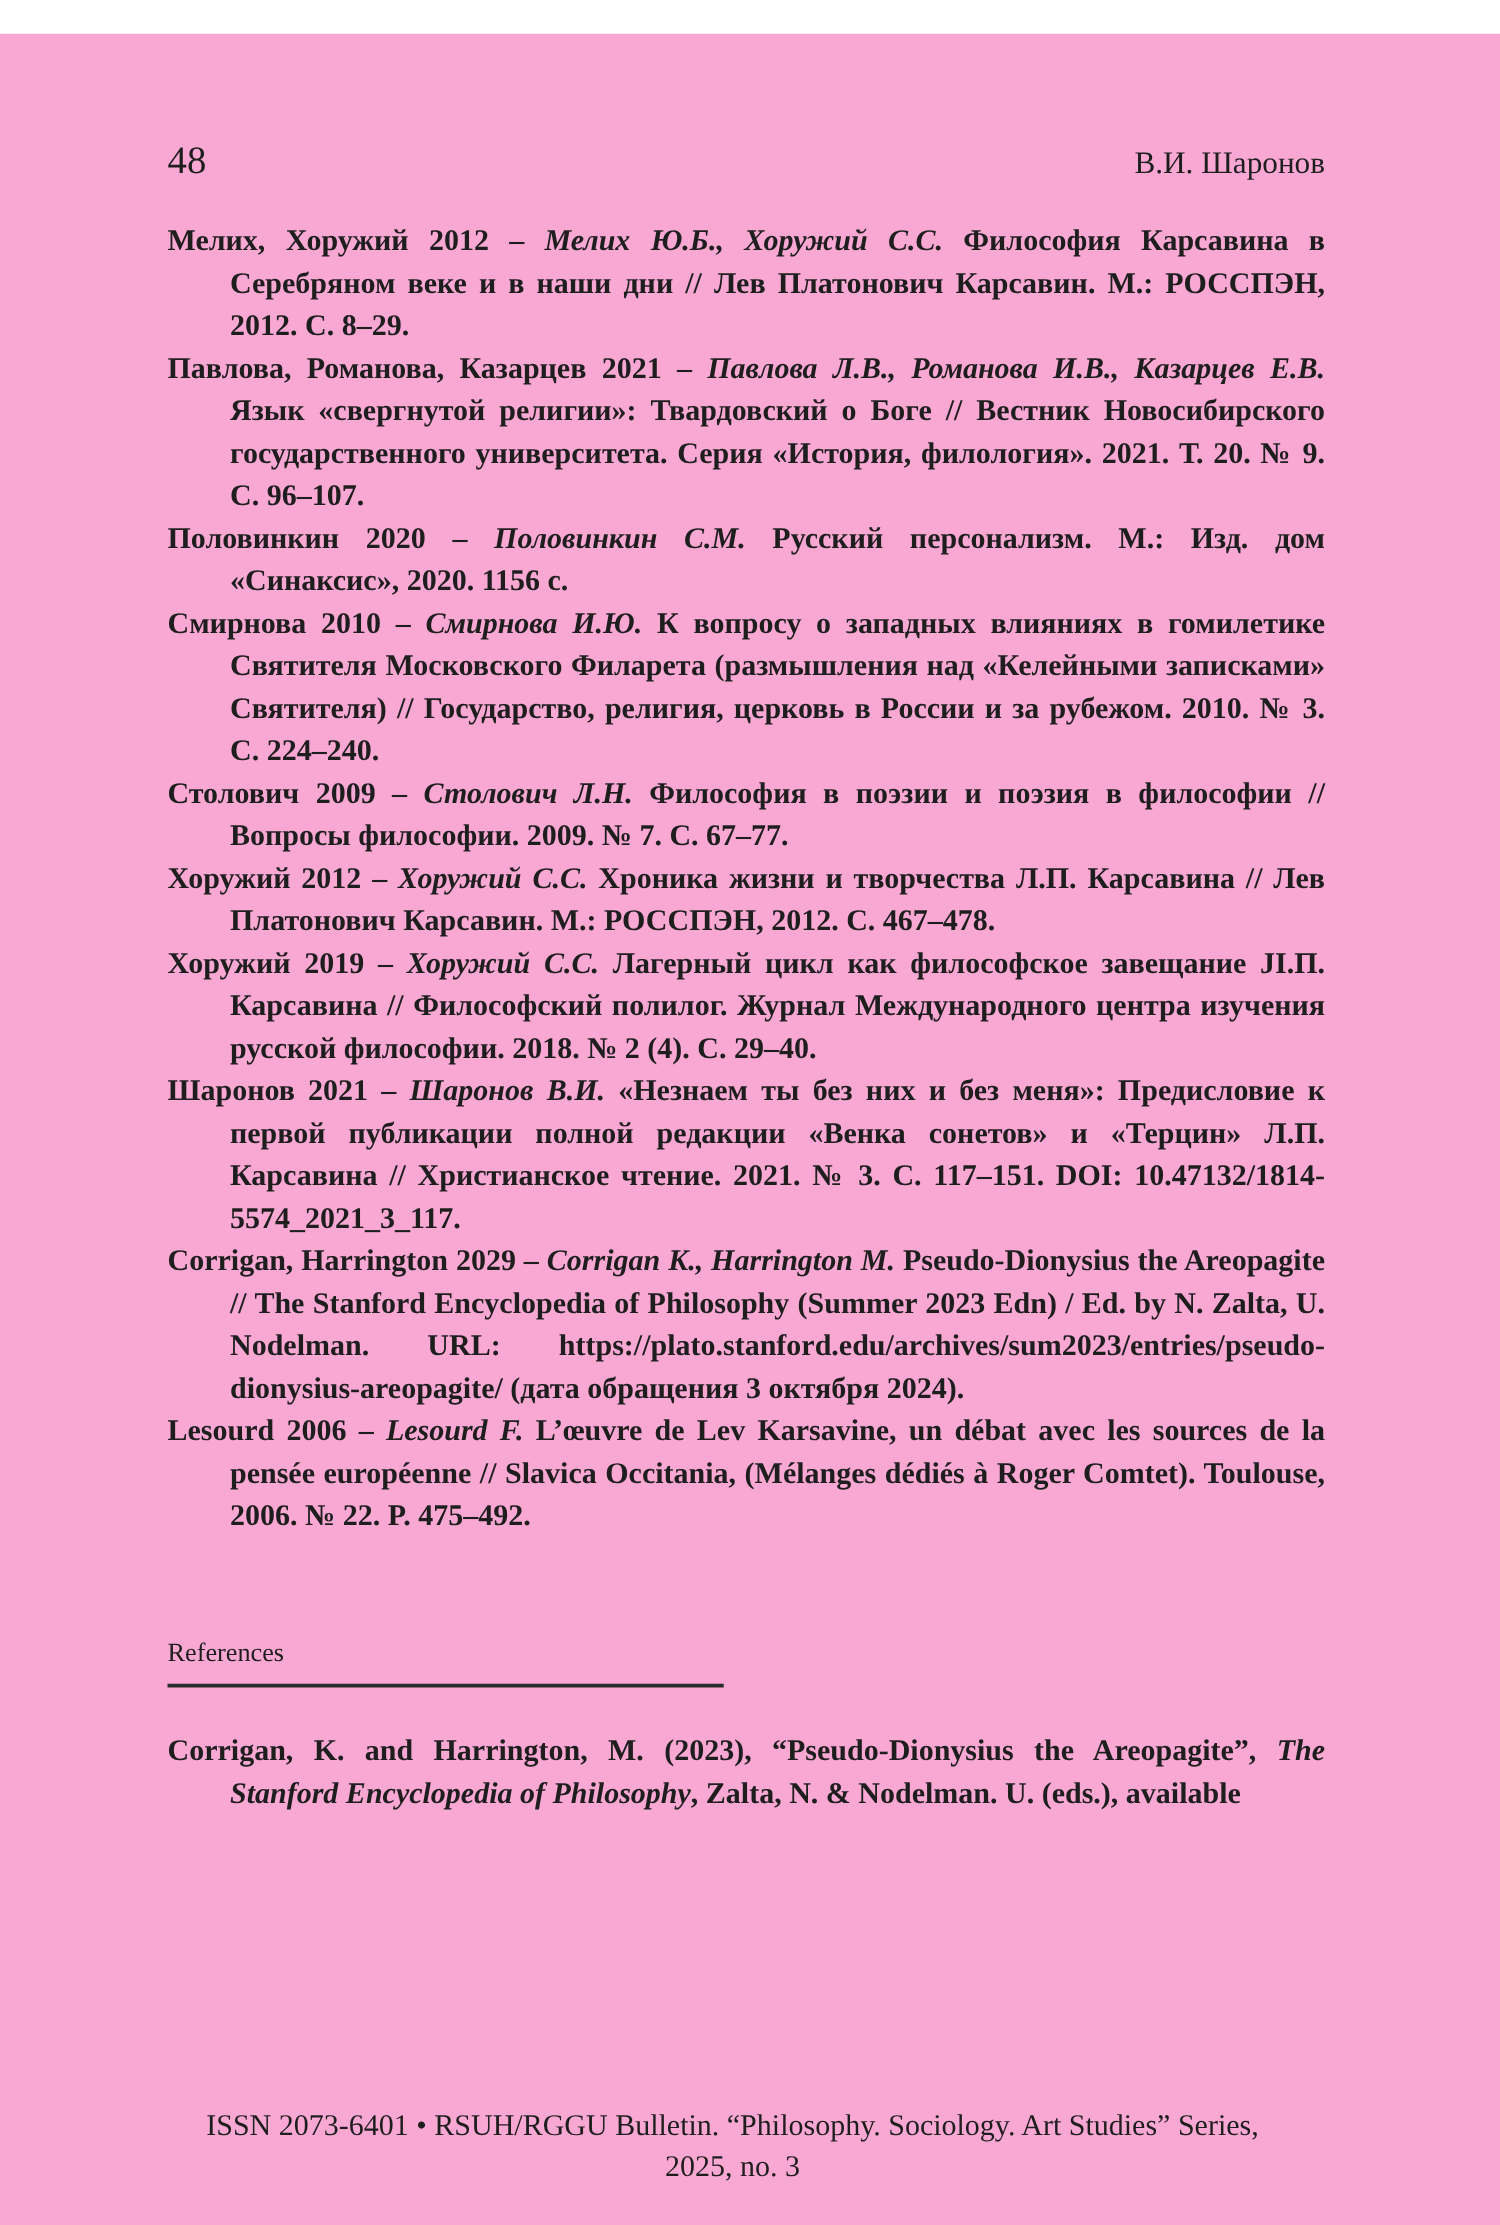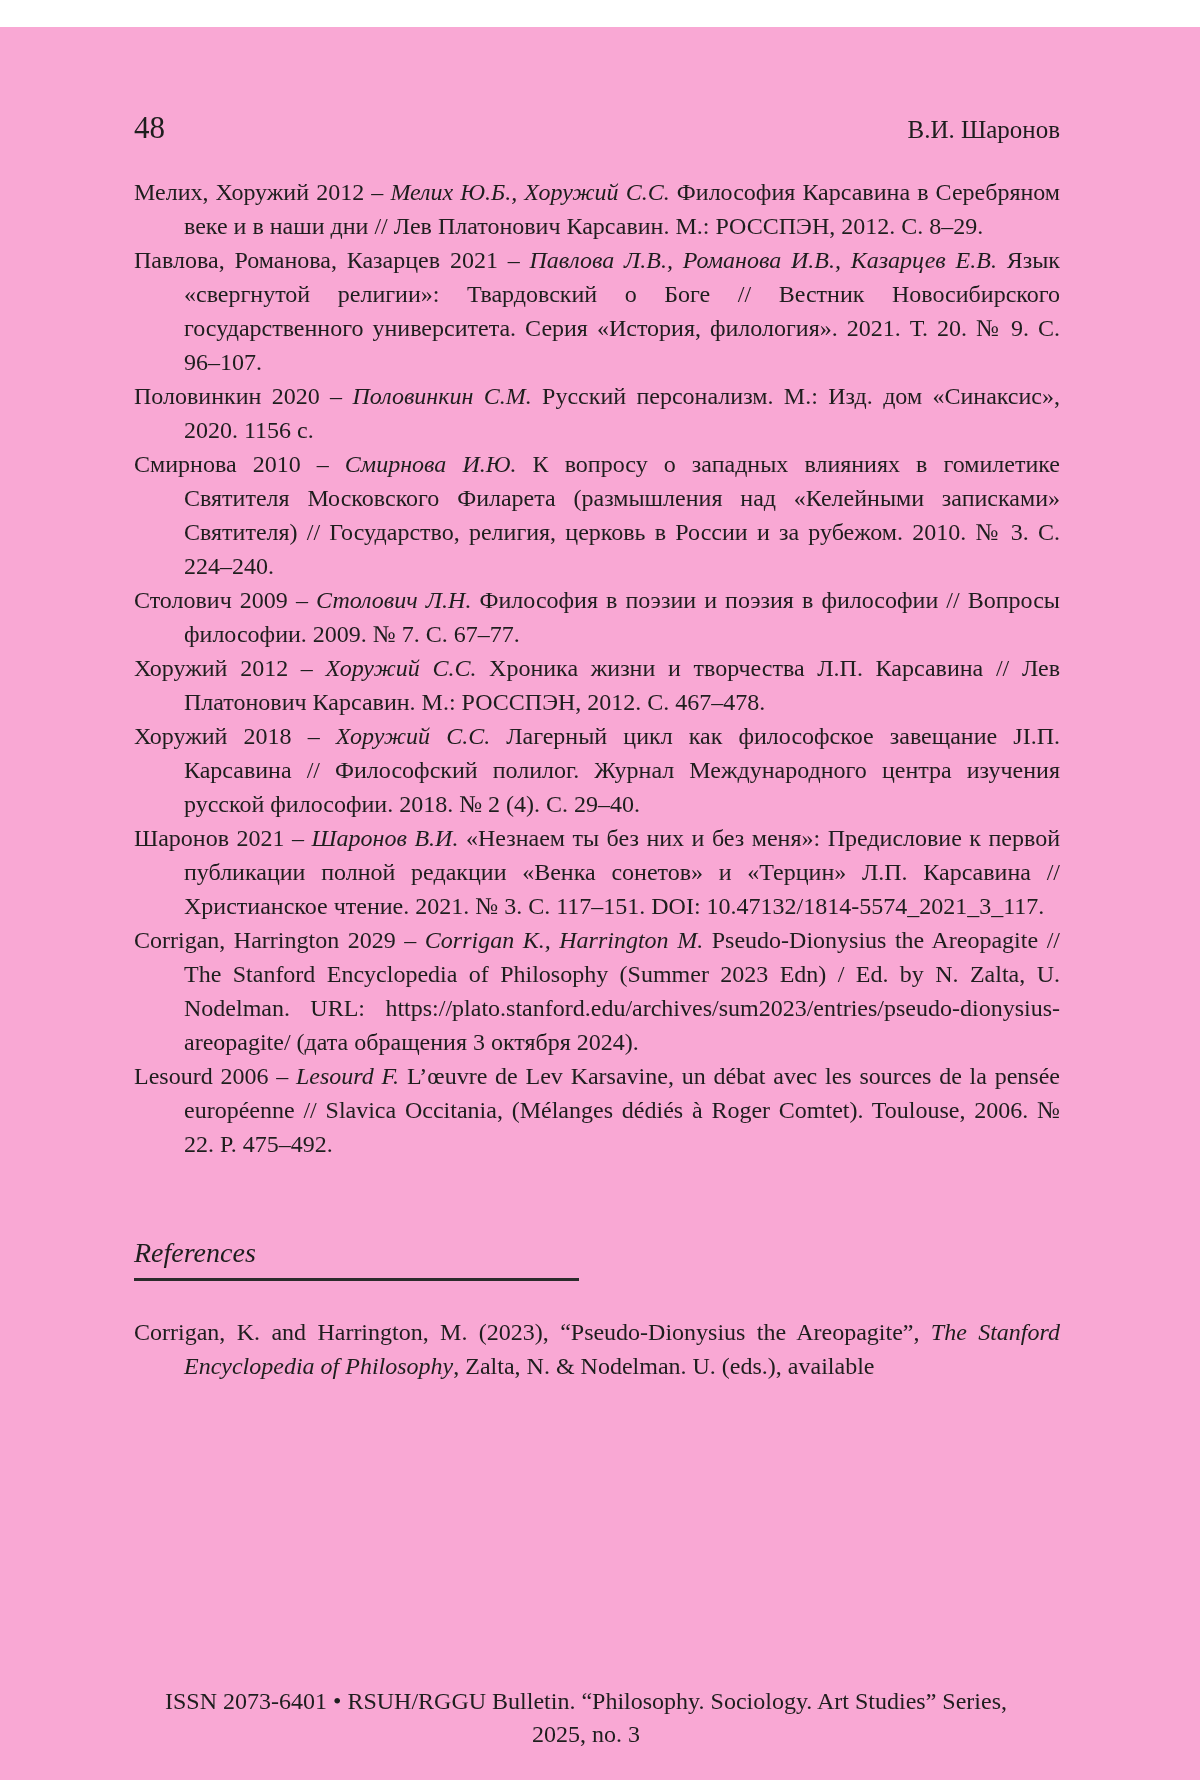--- a/index.html
+++ b/index.html
@@ -29,28 +29,28 @@
 
   .biblio { margin-top: 28px; }
   .refs   { margin-top: 34px; }
   p.entry {
     margin: 0;
     font-size: 24px;
     line-height: 34px;
     text-align: justify;
     padding-left: 50px;
     text-indent: -50px;
+    font-weight: bold;
   }
   p.entry em { font-style: italic; }
 
   .refs-heading {
     margin: 76px 0 0 0;
     font-weight: normal;
-    font-style: italic;
-    font-size: 28px;
+    font-size: 21px;
     line-height: 32px;
   }
   .refs-rule {
     width: 445px;
     height: 0;
     border-bottom: 3px solid #2b2b2b;
     margin-top: 9px;
   }
 
   .page-footer {
@@ -74,21 +74,21 @@
       <span class="runhead">В.И. Шаронов</span>
     </header>
 
     <section class="biblio">
         <p class="entry"><span>Мелих, Хоружий 2012 – </span><em>Мелих Ю.Б., Хоружий С.С.</em><span> Философия Карсавина в Серебряном веке и в наши дни // Лев Платонович Карсавин. М.: РОССПЭН, 2012. С. 8–29.</span></p>
         <p class="entry"><span>Павлова, Романова, Казарцев 2021 – </span><em>Павлова Л.В., Романова И.В., Казарцев Е.В.</em><span> Язык «свергнутой религии»: Твардовский о Боге // Вестник Новосибирского государственного университета. Серия «История, филология». 2021. Т. 20. № 9. С. 96–107.</span></p>
         <p class="entry"><span>Половинкин 2020 – </span><em>Половинкин С.М.</em><span> Русский персонализм. М.: Изд. дом «Синаксис», 2020. 1156 с.</span></p>
         <p class="entry"><span>Смирнова 2010 – </span><em>Смирнова И.Ю.</em><span> К вопросу о западных влияниях в гомилетике Святителя Московского Филарета (размышления над «Келейными записками» Святителя) // Государство, религия, церковь в России и за рубежом. 2010. № 3. С. 224–240.</span></p>
         <p class="entry"><span>Столович 2009 – </span><em>Столович Л.Н.</em><span> Философия в поэзии и поэзия в философии // Вопросы философии. 2009. № 7. С. 67–77.</span></p>
         <p class="entry"><span>Хоружий 2012 – </span><em>Хоружий С.С.</em><span> Хроника жизни и творчества Л.П. Карсавина // Лев Платонович Карсавин. М.: РОССПЭН, 2012. С. 467–478.</span></p>
-        <p class="entry"><span>Хоружий 2018 – </span><em>Хоружий С.С.</em><span> Лагерный цикл как философское завещание JI.П. Карсавина // Философский полилог. Журнал Международного центра изучения русской философии. 2018. № 2 (4). С. 29–40.</span></p>
+        <p class="entry"><span>Хоружий 2019 – </span><em>Хоружий С.С.</em><span> Лагерный цикл как философское завещание JI.П. Карсавина // Философский полилог. Журнал Международного центра изучения русской философии. 2018. № 2 (4). С. 29–40.</span></p>
         <p class="entry"><span>Шаронов 2021 – </span><em>Шаронов В.И.</em><span> «Незнаем ты без них и без меня»: Предисловие к первой публикации полной редакции «Венка сонетов» и «Терцин» Л.П. Карсавина // Христианское чтение. 2021. № 3. С. 117–151. DOI: 10.47132/1814-5574_2021_3_117.</span></p>
         <p class="entry"><span>Corrigan, Harrington 2029 – </span><em>Corrigan K., Harrington M.</em><span> Pseudo-Dionysius the Areopagite // The Stanford Encyclopedia of Philosophy (Summer 2023 Edn) / Ed. by N. Zalta, U. Nodelman. URL: https://plato.stanford.edu/archives/sum2023/entries/pseudo-dionysius-areopagite/ (дата обращения 3 октября 2024).</span></p>
         <p class="entry"><span>Lesourd 2006 – </span><em>Lesourd F.</em><span> L’œuvre de Lev Karsavine, un débat avec les sources de la pensée européenne // Slavica Occitania, (Mélanges dédiés à Roger Comtet). Toulouse, 2006. № 22. P. 475–492.</span></p>
       </section>
 
     <h2 class="refs-heading">References</h2>
     <div class="refs-rule"></div>
 
     <section class="refs">
         <p class="entry"><span>Corrigan, K. and Harrington, M. (2023), “Pseudo-Dionysius the Areopagite”, </span><em>The Stanford Encyclopedia of Philosophy</em><span>, Zalta, N. &amp; Nodelman. U. (eds.), available</span></p>

